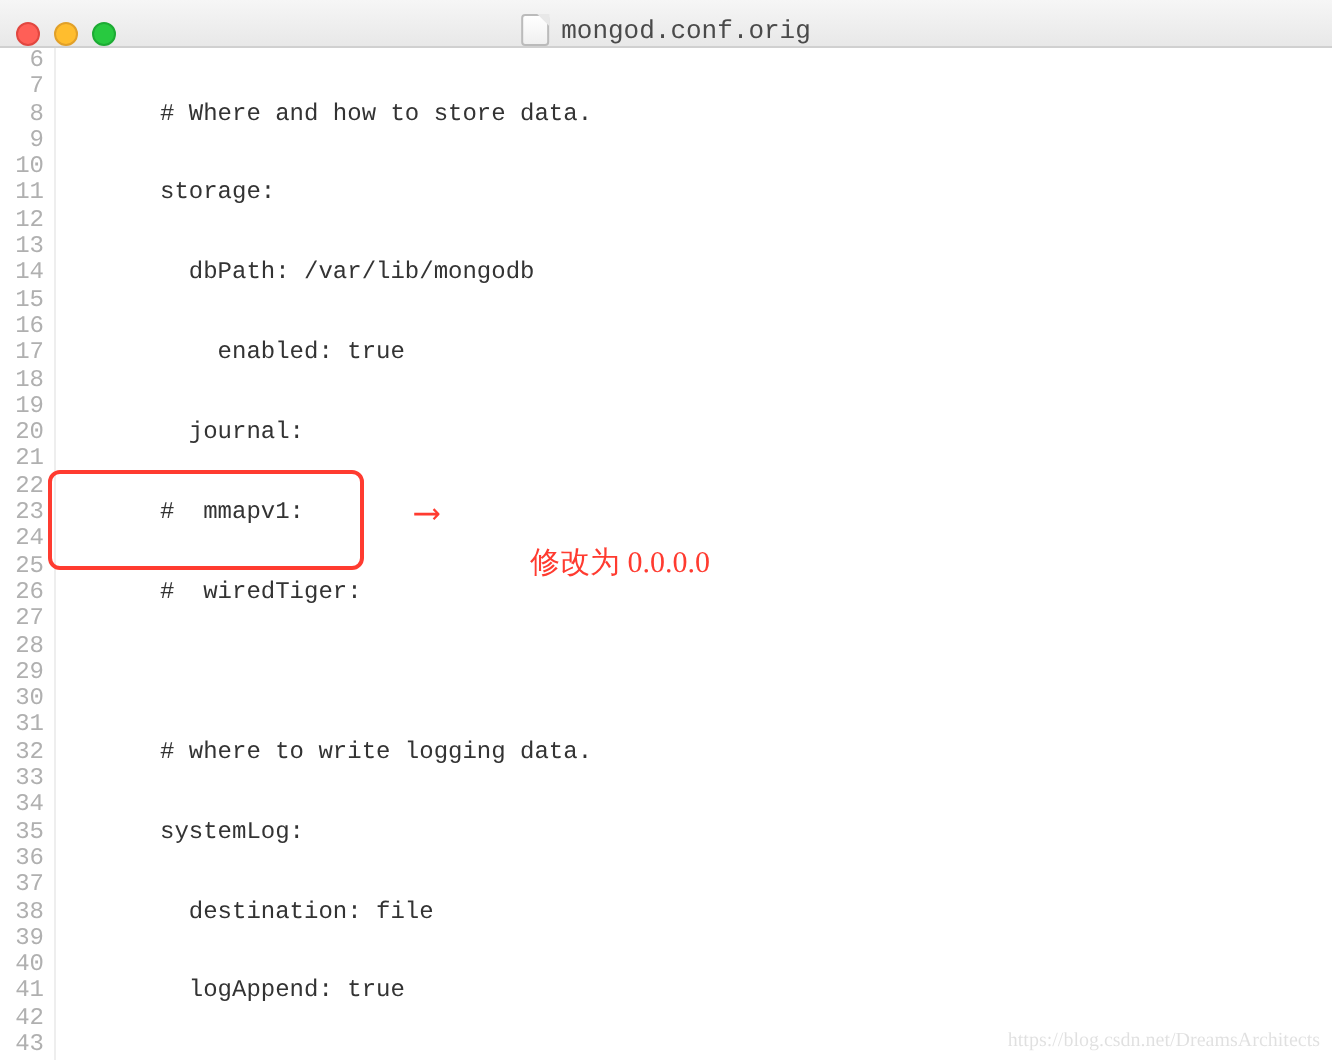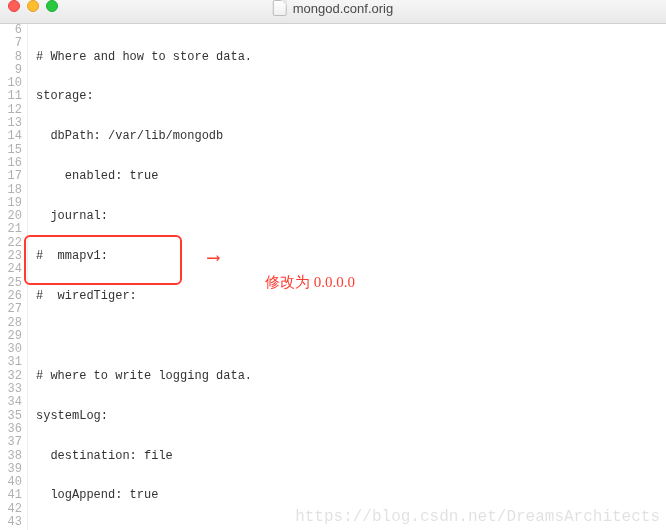--- a/index.html
+++ b/index.html
@@ -9,23 +9,24 @@
       width: 666px;
       height: 530px;
       overflow: hidden;
       position: relative;
     }
     .titlebar {
       height: 24px;
       background: linear-gradient(#f6f6f6, #e8e8e8);
       border-bottom: 1px solid #d0d0d0;
       display: flex;
-      align-items: flex-start;
+      align-items: flex-end;
       padding: 0 8px;
       position: relative;
+      font-family: Liberation Mono, monospace;
     }
     .traffic-lights {
       display: flex;
       gap: 7px;
       align-items: center;
     }
     .light {
       width: 12px; height: 12px; border-radius: 50%;
     }
     .light.close { background: #ff5f57; border: 0.5px solid #e14740; }
@@ -70,21 +71,21 @@
       user-select: none;
     }
     .gutter div { height: 13.3px; }
     .code {
       flex: 1;
       padding-left: 8px;
       color: #333;
       white-space: pre;
       position: relative;
     }
-    .code-line { height: 13.3px; }
+    .code-line { height: 13.3px; margin-left: 44px; }
     .highlight-box {
       position: absolute;
       border: 2px solid #ff3b30;
       border-radius: 6px;
       pointer-events: none;
     }
     .arrow {
       position: absolute;
       color: #ff3b30;
       font-size: 18px;
@@ -93,23 +94,23 @@
     .annotation {
       position: absolute;
       color: #ff3b30;
       font-size: 15px;
       font-family: Liberation Serif, serif;
       pointer-events: none;
     }
     .watermark {
       position: absolute;
       bottom: 4px; right: 6px;
-      font-size: 16px;
+      font-size: 10px;
       color: rgba(0,0,0,0.12);
-      font-family: Liberation Mono, monospace;
+      font-family: Liberation Serif, serif;
       pointer-events: none;
     }
   </style>
 </head>
 <body>
 
 <div class="titlebar">
   <div class="traffic-lights">
     <div class="light close"></div>
     <div class="light min"></div>

